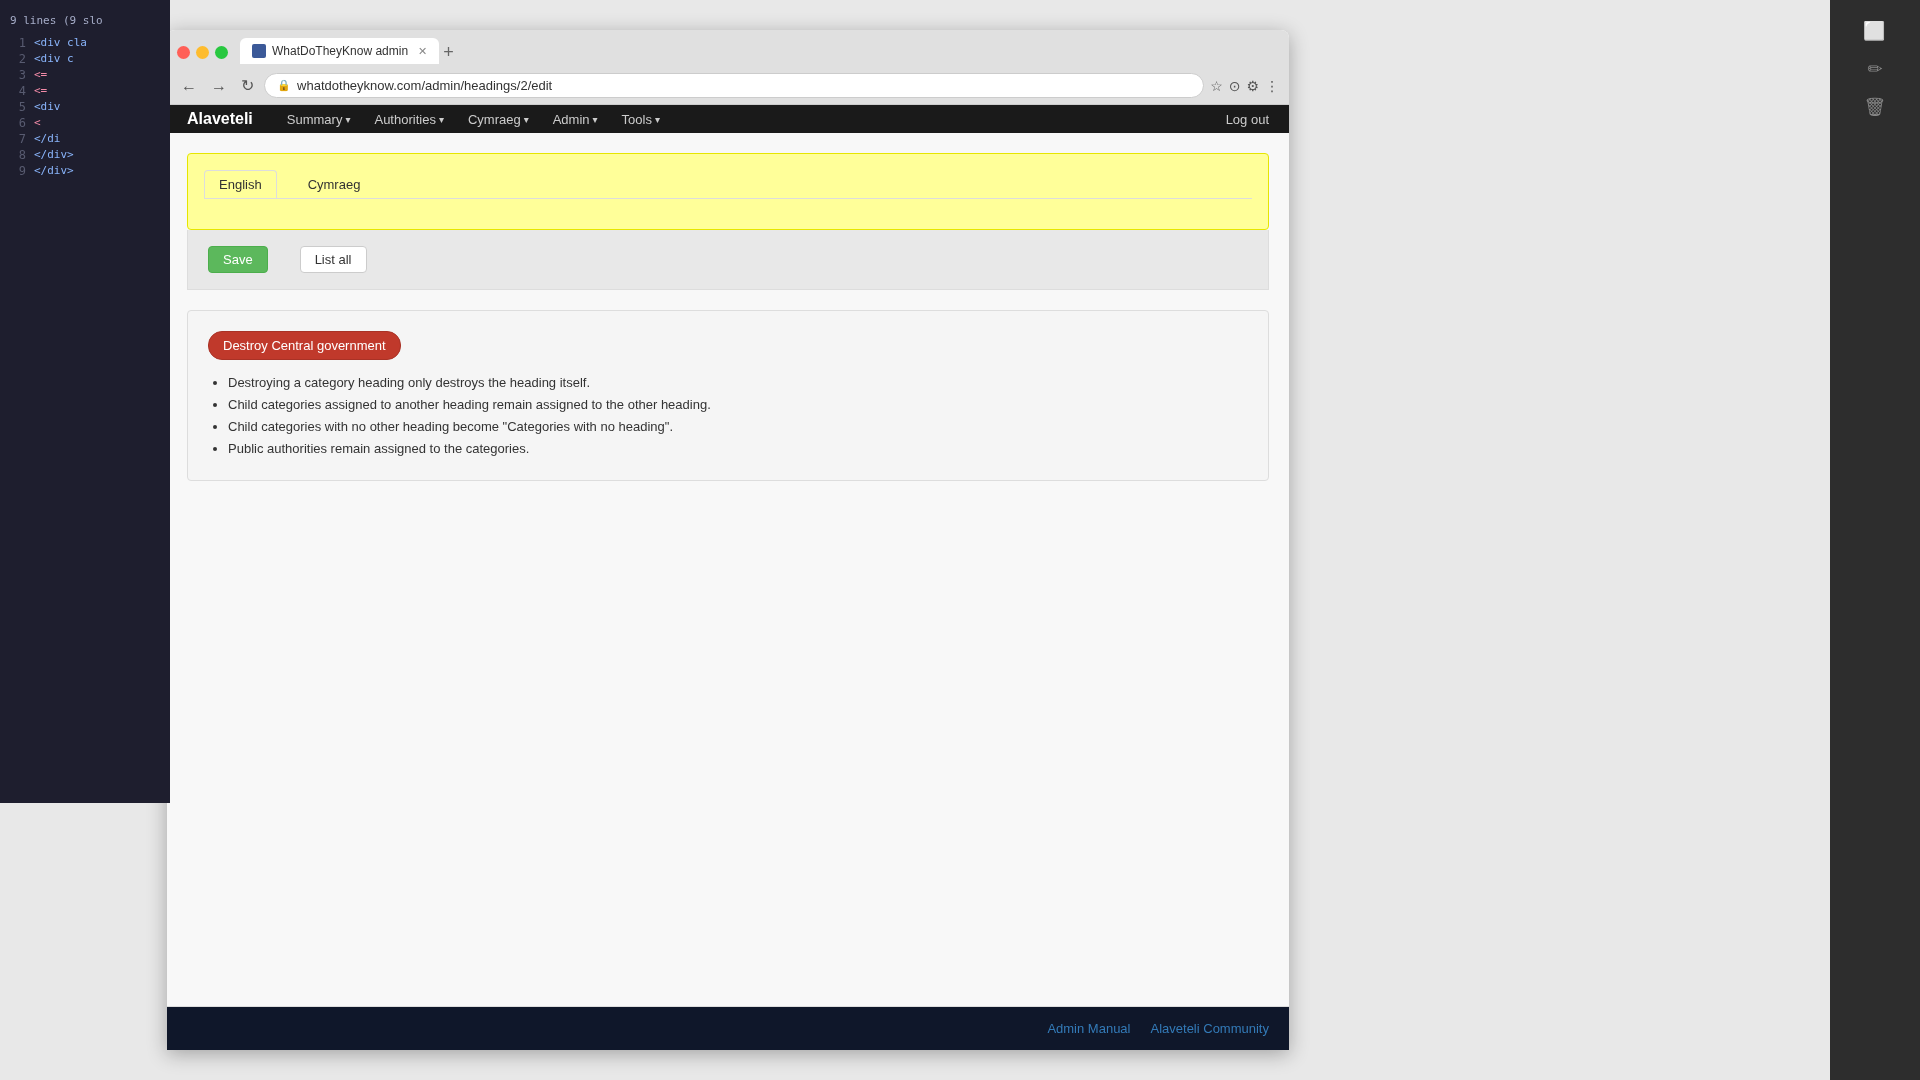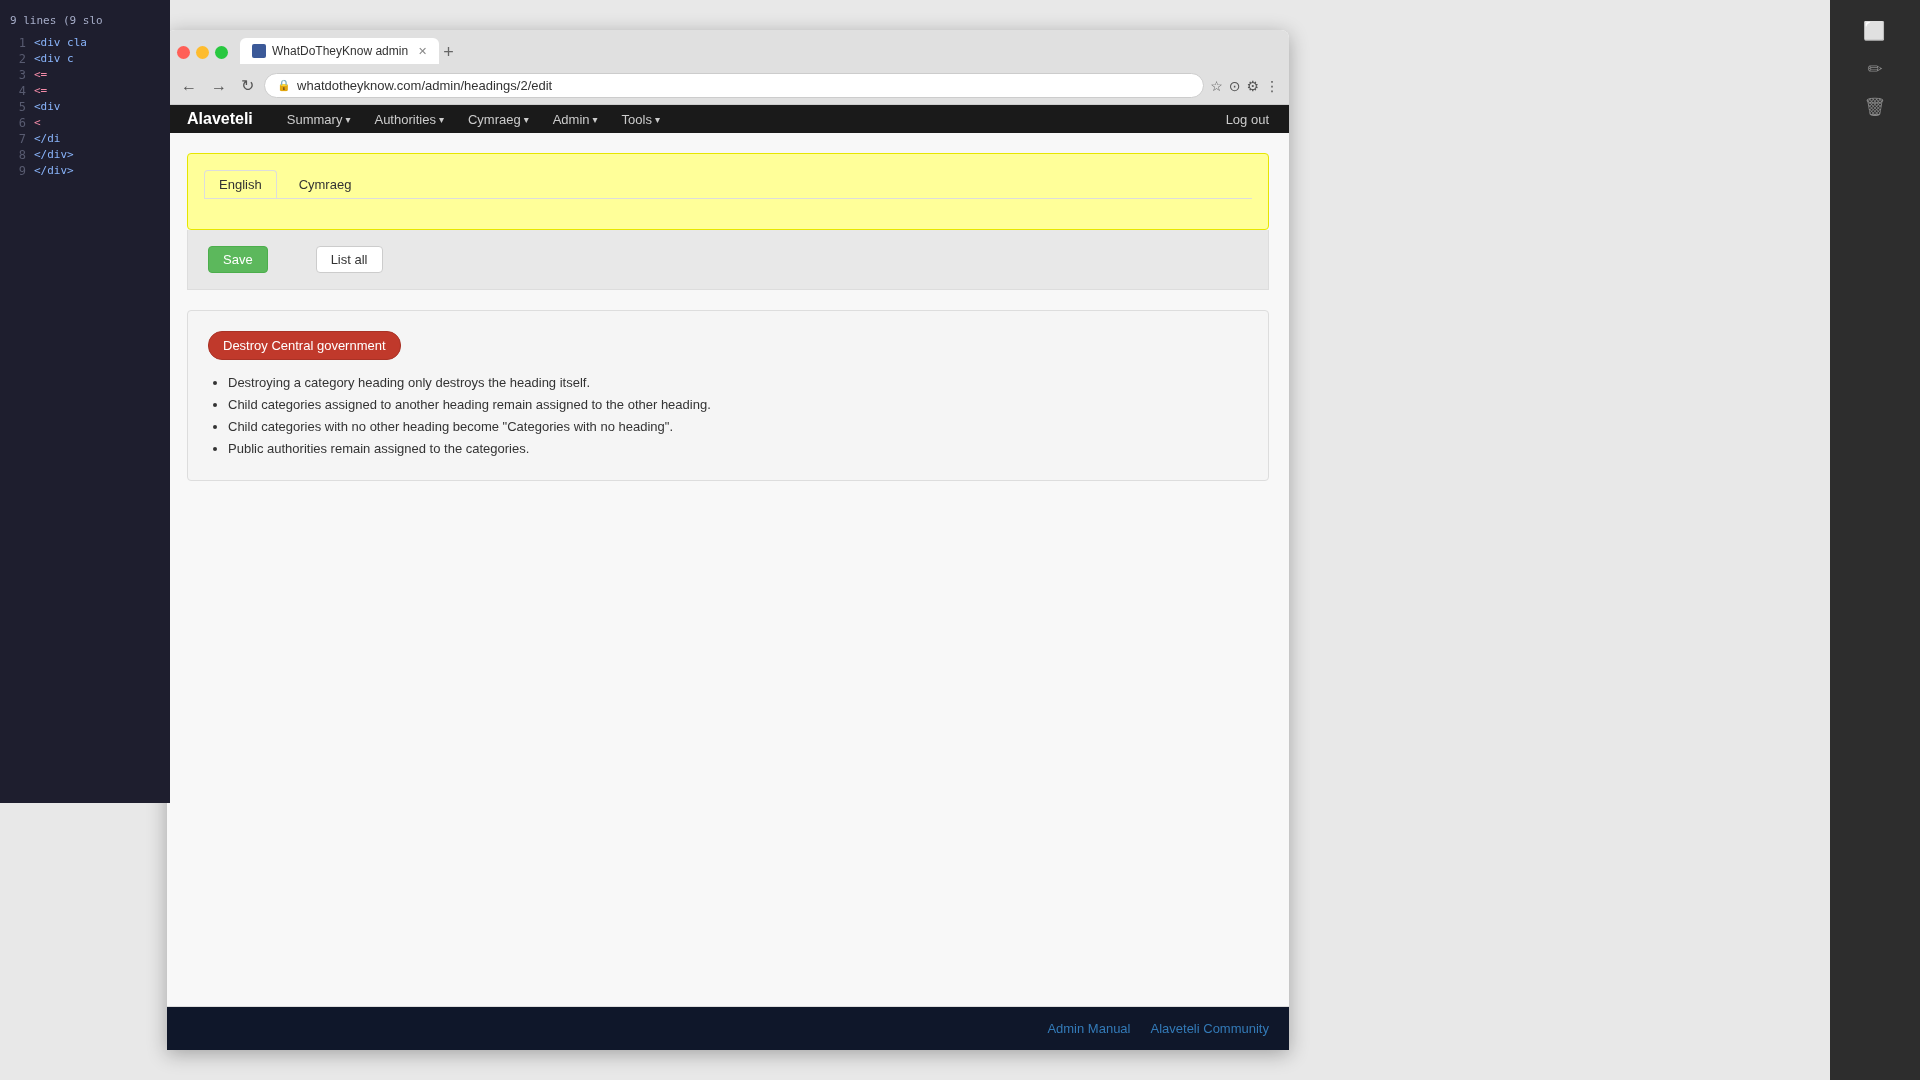--- a/index.html
+++ b/index.html
@@ -153,21 +153,21 @@
     }
 
     
     .form-section {
       background: #ffff99;
       border: 1px solid #e6e600;
       border-radius: 4px;
       padding: 16px;
       margin-bottom: 0;
     }
-    .lang-tabs { display: flex; gap: 7px; margin-bottom: 14px; border-bottom: 1px solid #ddd; }
+    .lang-tabs { display: flex; gap: 16px; margin-bottom: 14px; border-bottom: 1px solid #ddd; }
     .lang-tab {
       padding: 6px 14px;
       font-size: 13px;
       cursor: pointer;
       color: #333;
       border: 1px solid transparent;
       border-bottom: none;
       border-radius: 4px 4px 0 0;
       background: none;
     }
@@ -199,21 +199,21 @@
       background: white;
     }
 
     
     .actions-section {
       background: #e8e8e8;
       border: 1px solid #ddd;
       border-top: none;
       padding: 16px 20px;
       display: flex;
-      gap: 24px;
+      gap: 8px;
       align-items: center;
       margin-bottom: 20px;
     }
     .btn-save {
       background: #5cb85c;
       color: white;
       border: 1px solid #4cae4c;
       padding: 5px 14px;
       border-radius: 4px;
       font-size: 13px;

